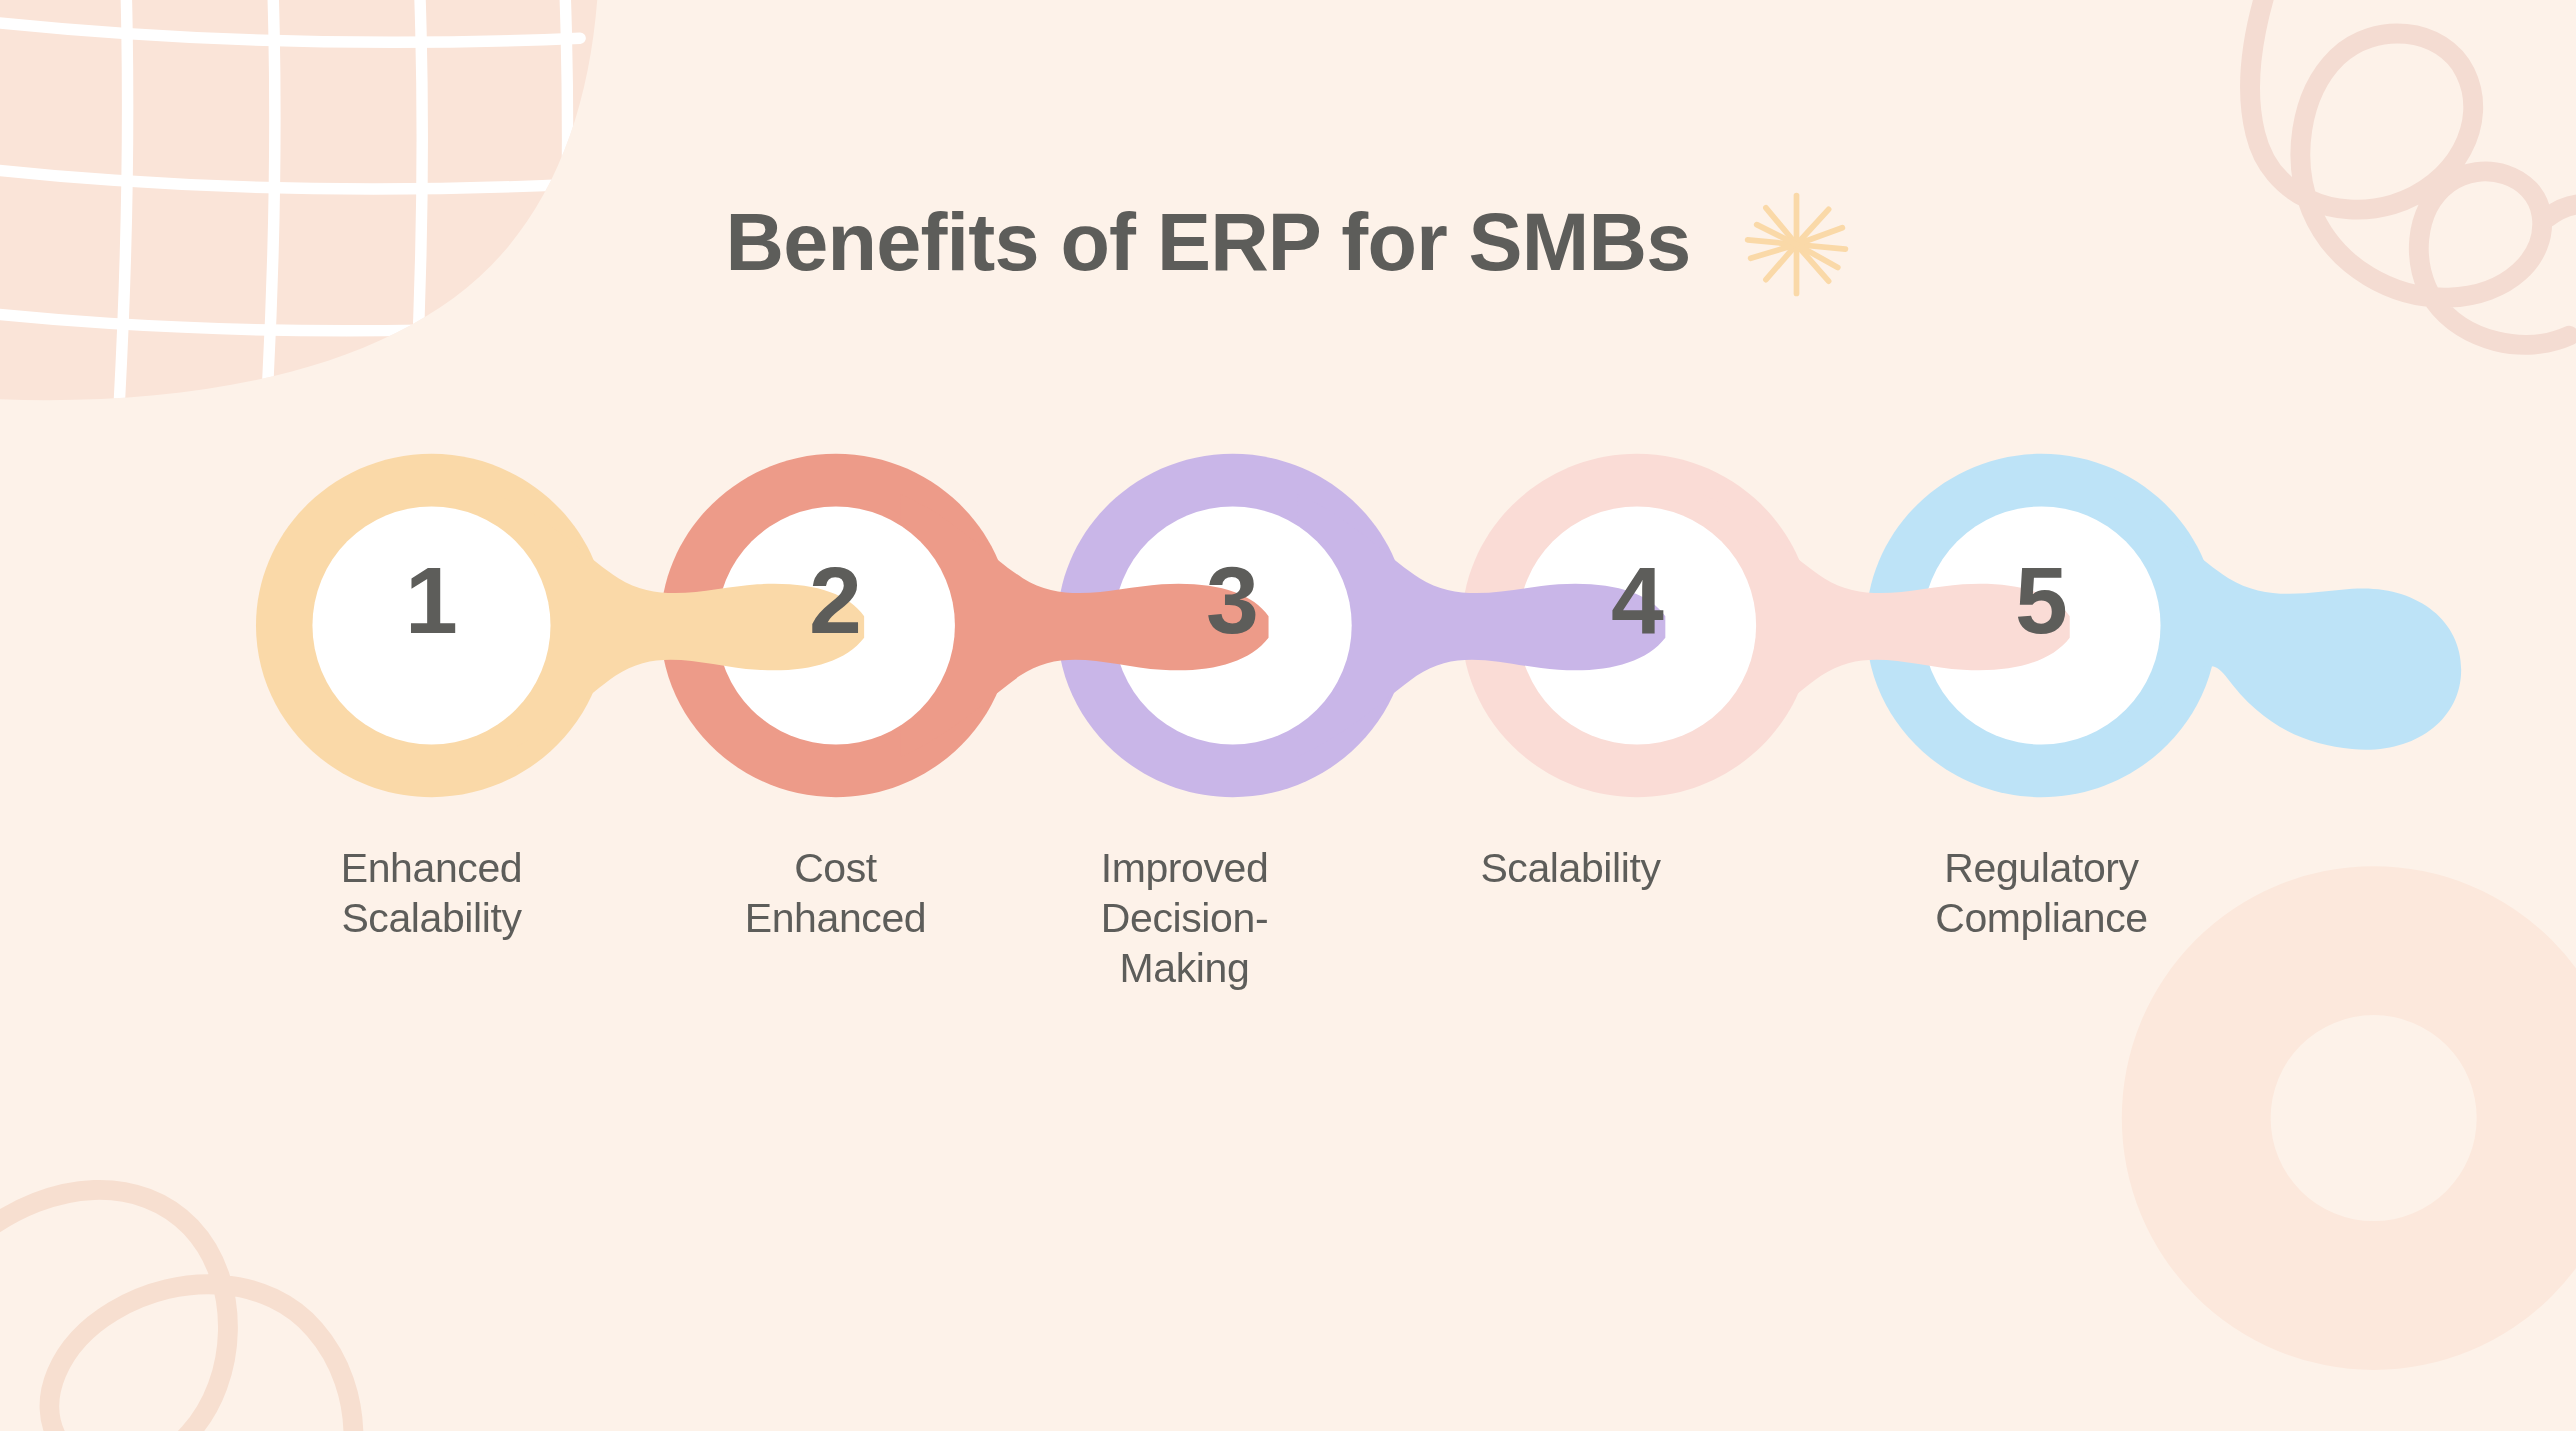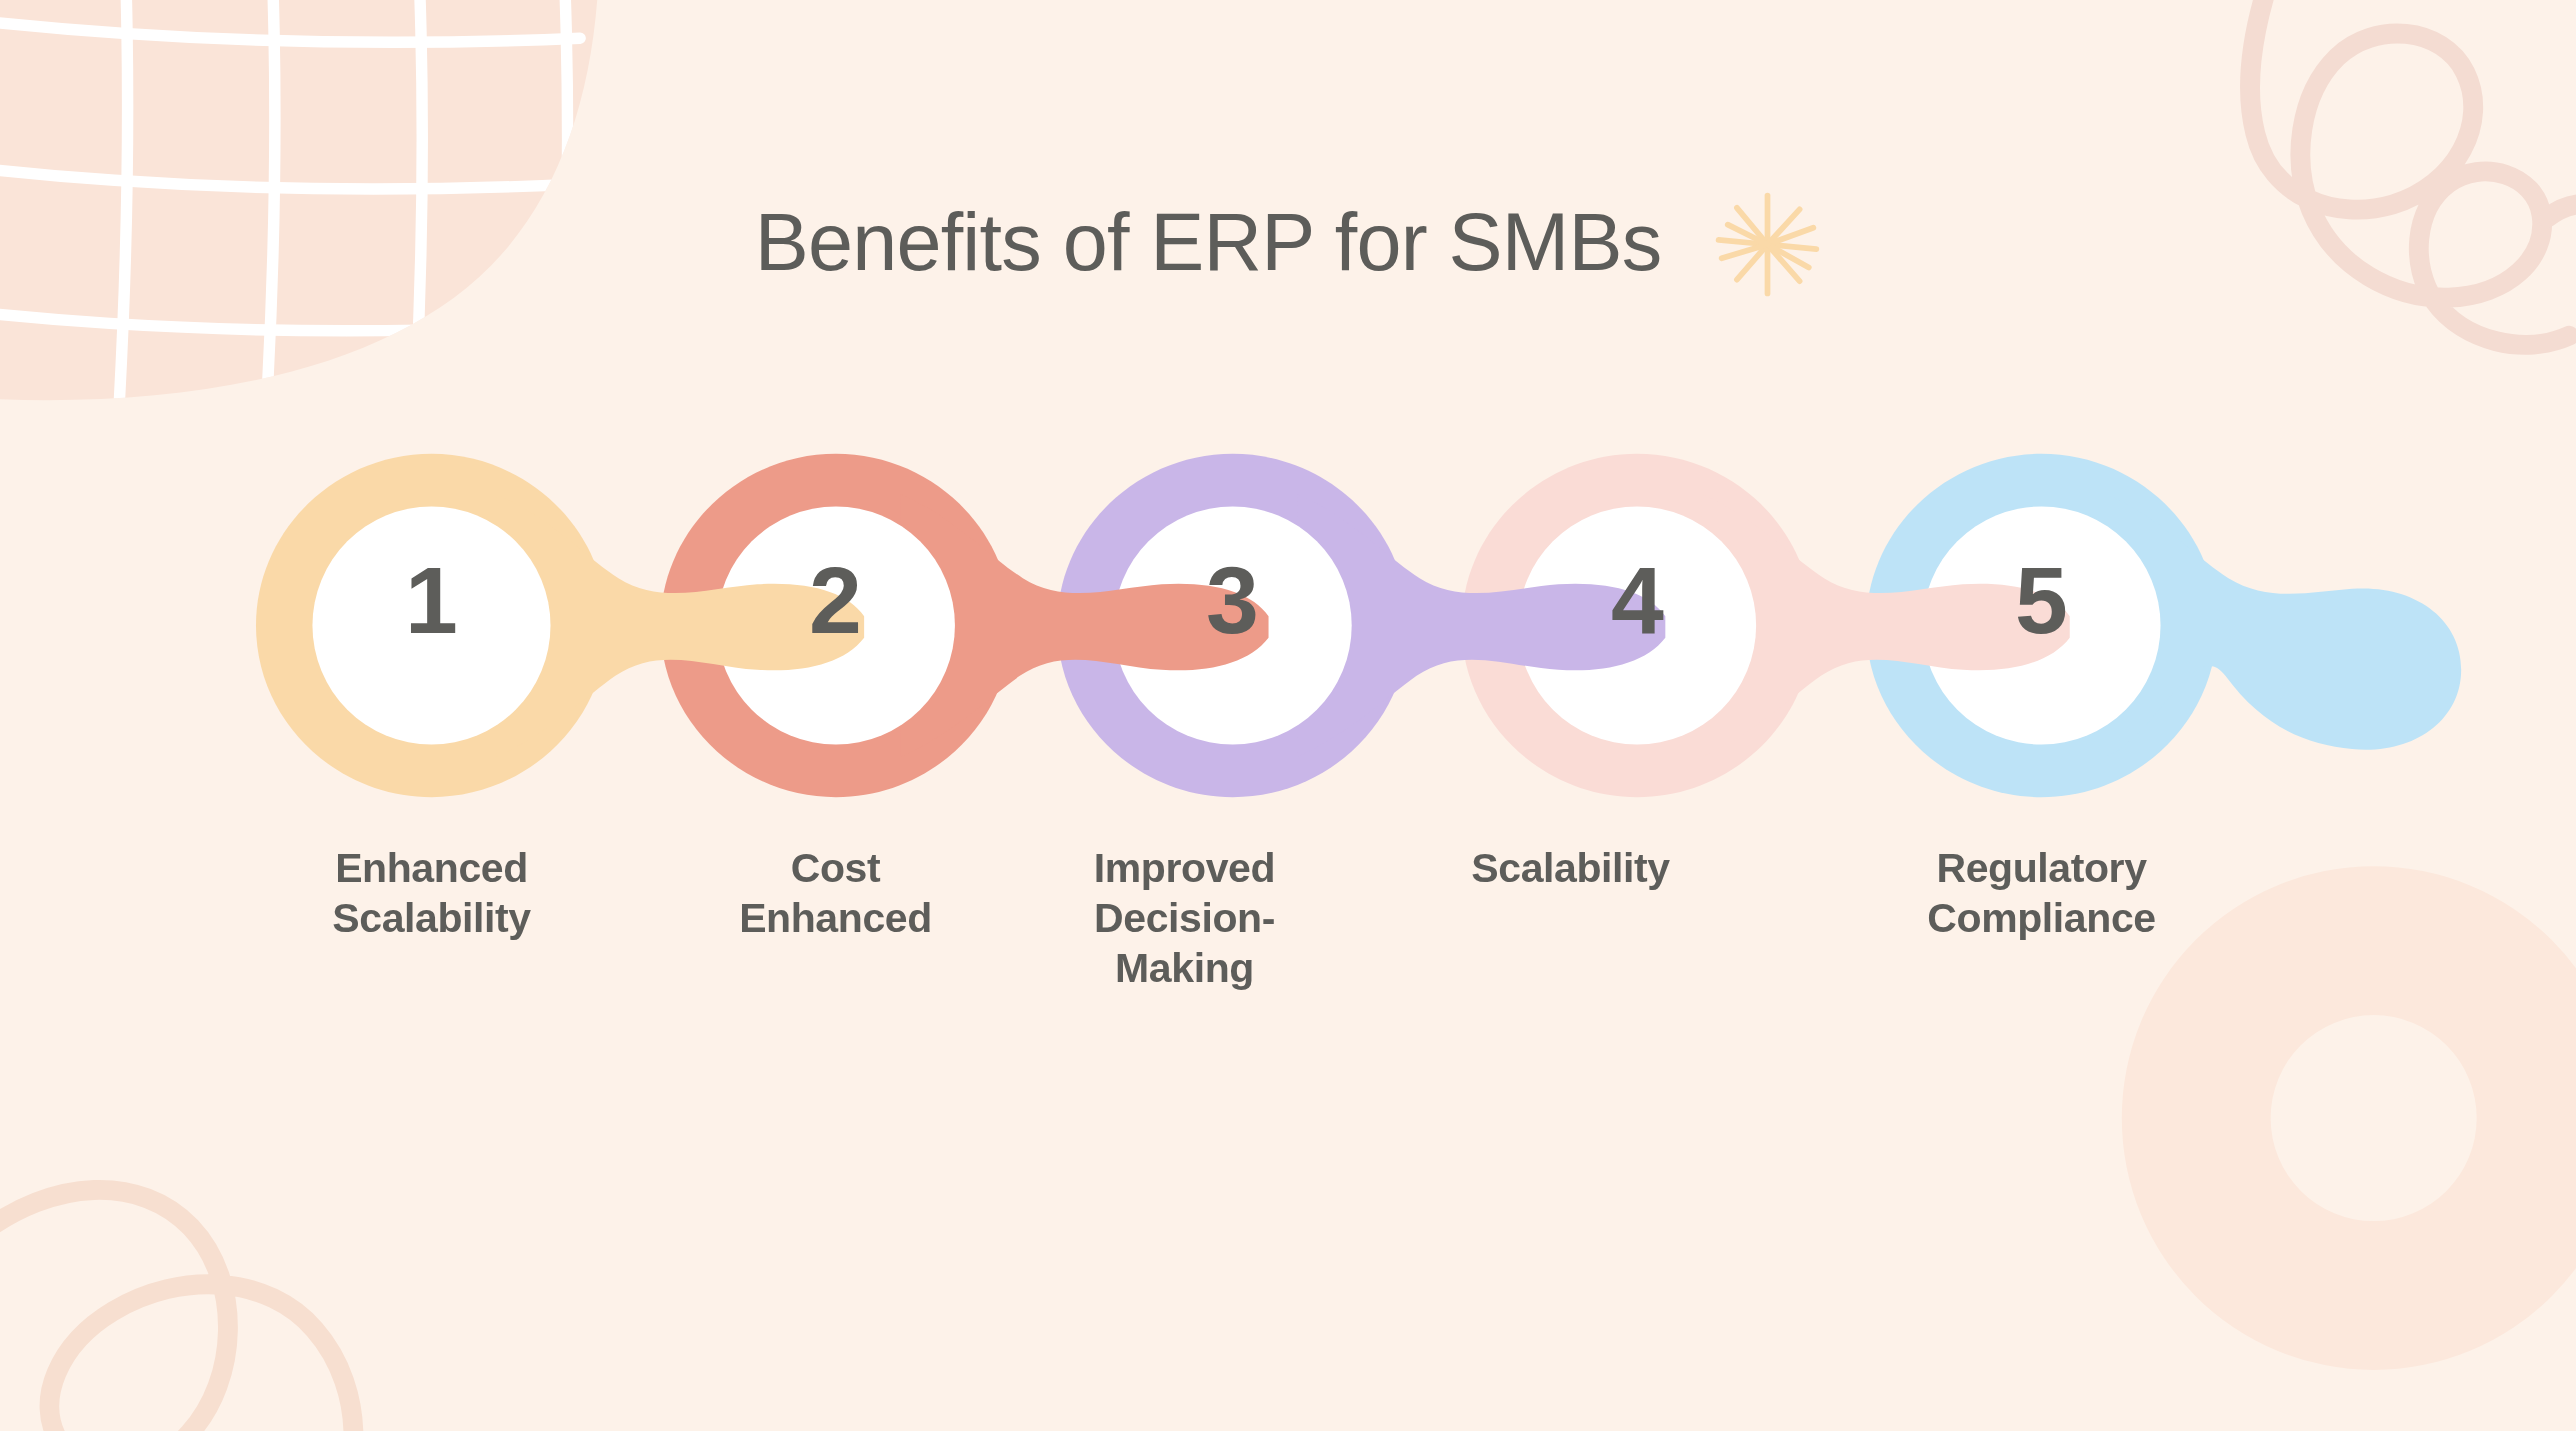--- a/index.html
+++ b/index.html
@@ -37,21 +37,21 @@
     top: 177px;
     width: 2576px;
     height: 130px;
     display: flex;
     align-items: center;
     justify-content: center;
     gap: 53px;
   }
   #page-title {
     font-size: 81px;
-    font-weight: normal;
+    font-weight: bold;
     color: #5D5D5A;
     letter-spacing: -0.8px;
     white-space: nowrap;
     line-height: 1;
   }
   #sparkle-icon {
     width: 107px;
     height: 107px;
     flex: 0 0 auto;
     margin-top: 4.6px;
@@ -90,21 +90,21 @@
     top: 843px;
     width: 2576px;
     height: 229px;
   }
   .step-label {
     position: absolute;
     top: 0;
     width: 321px;
     text-align: center;
     font-size: 41px;
-    font-weight: bold;
+    font-weight: normal;
     color: #5D5D5A;
     line-height: 1.22;
     letter-spacing: -0.4px;
   }
 </style>
 </head>
 <body>
 
 <div id="canvas">
 

